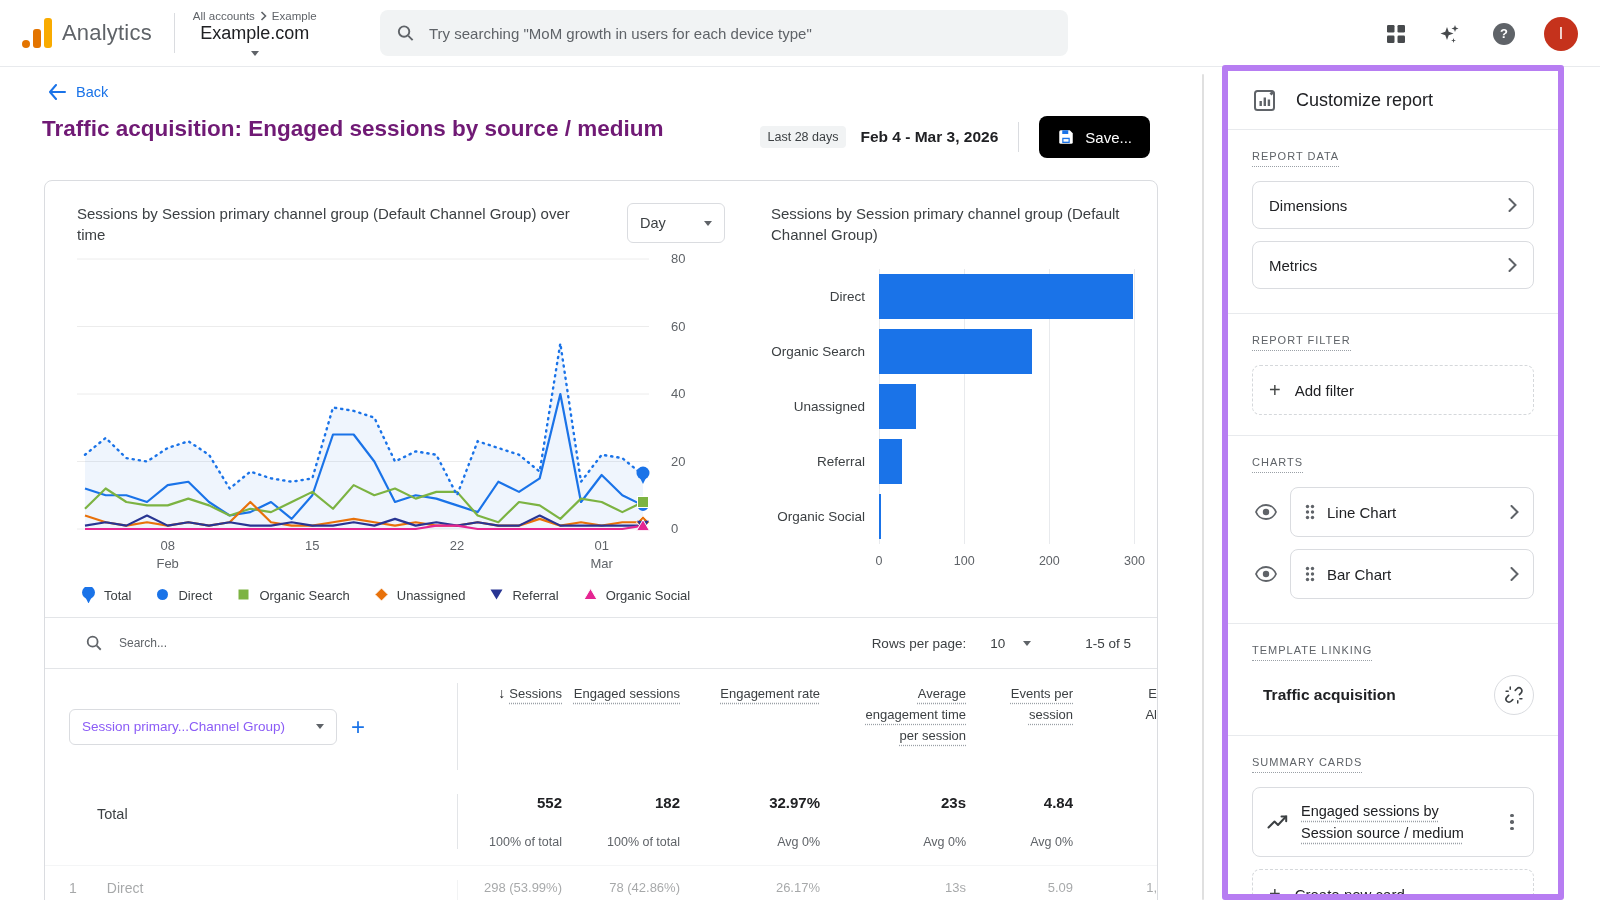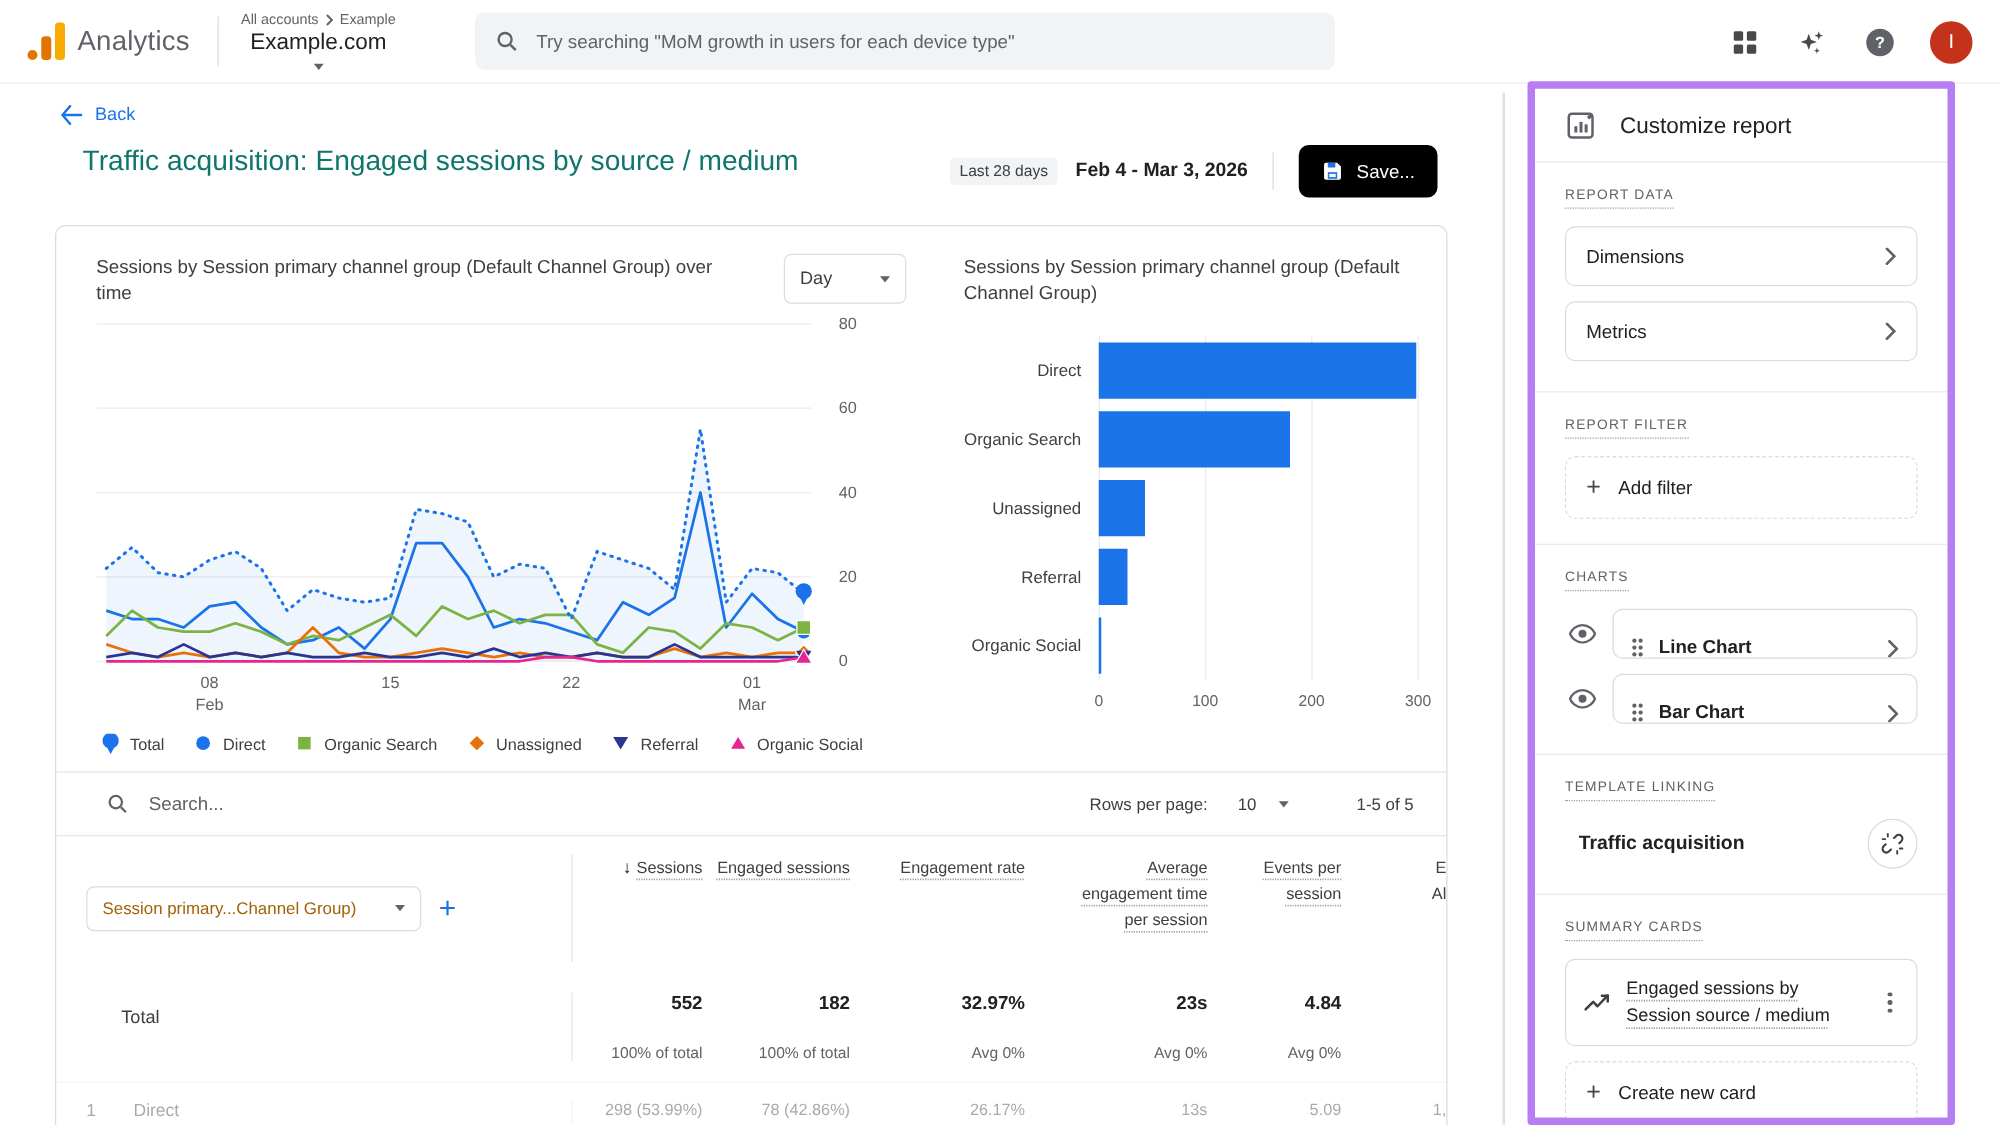--- a/index.html
+++ b/index.html
@@ -30,21 +30,21 @@
   .icon-btn { width:28px; height:28px; display:flex; align-items:center; justify-content:center; cursor:pointer; }
   .help-circle { width:22px; height:22px; border-radius:50%; background:#5f6368; color:#fff;
     font-size:13px; font-weight:bold; display:flex; align-items:center; justify-content:center; }
   .avatar { width:34px; height:34px; border-radius:50%; background:#c5321c; color:#fff; font-size:16px;
     display:flex; align-items:center; justify-content:center; cursor:pointer; }
 
   
   .main { position:absolute; left:0; top:68px; width:1210px; height:832px; background:#fff; }
   .back-row { position:absolute; left:48px; top:16px; display:flex; align-items:center; gap:10px;
     color:#1a73e8; font-size:14.5px; cursor:pointer; }
-  .page-title { position:absolute; left:42px; top:48px; font-size:22.5px; font-weight:400; color:#0f766e;margin-left:24px; }
+  .page-title { position:absolute; left:42px; top:48px; font-size:22.5px; font-weight:700; color:#701a75; }
   .date-area { position:absolute; right:60px; top:48px; display:flex; align-items:center; gap:14px; }
   .date-chip { background:#f1f3f4; border-radius:4px; padding:4px 8px; font-size:12.5px; color:#3c4043; }
   .date-range { font-size:15.5px; font-weight:bold; color:#202124; }
   .v-div { width:1px; height:30px; background:#dadce0; margin:0 6px; }
   .save-btn { background:#000000; color:#fff; border:none; border-radius:8px; height:42px; padding:0 18px;
     font-size:15px; display:flex; align-items:center; gap:10px; cursor:pointer; font-family:"Liberation Sans",sans-serif; }
 
   
   .card { position:absolute; left:44px; top:112px; width:1114px; height:760px;
     border:1px solid #dadce0; border-radius:8px; background:#fff; overflow:hidden; }
@@ -64,37 +64,37 @@
   .bar-plot { position:relative; flex:1; height:299px; }
   .gridline-v { position:absolute; top:0; bottom:24px; width:1px; background:#e8eaed; }
   .bar-row { position:relative; height:55px; display:flex; align-items:center; }
   .bar { height:45px; background:#1a73e8; }
   .bar-axis-label { position:absolute; bottom:0; transform:translateX(-50%); font-size:12.5px; color:#5f6368; }
 
   .card-divider { height:1px; background:#e3e5e8; margin-top:14px; }
 
   
   .search-row { height:50px; display:flex; align-items:center; padding:0 26px 0 40px; gap:16px; }
-  .search-row input { border:none; outline:none; font-size:15px; color:#202124; flex:1; font-family:"Liberation Sans",sans-serif; }
+  .search-row input { border:none; outline:none; font-size:12px; color:#202124; flex:1; font-family:"Liberation Sans",sans-serif; }
   .search-row input::placeholder { color:#5f6368; }
   .pager { display:flex; align-items:center; gap:14px; font-size:13.5px; color:#3c4043; }
   .pager-select { display:flex; align-items:center; gap:18px; margin-left:10px; cursor:pointer; }
   .pager-range { margin-left:40px; }
 
   .tgrid { display:grid; grid-template-columns:412px 107px 118px 140px 146px 107px 84px; }
   .tgrid > div { overflow:hidden; }
   .num { text-align:right; font-size:13px; color:#3c4043; }
   .metric-border { border-left:1px solid #e3e5e8; }
   .thead-row { border-top:1px solid #e3e5e8; padding-top:14px; padding-bottom:10px; min-height:112px; }
   .th { font-size:13px; color:#3c4043; line-height:21px; }
   .th .u, .totals-sub { }
   .u { text-decoration:underline dotted #9aa0a6; text-underline-offset:5px; }
   .dim-select-wrap { display:flex; align-items:center; gap:14px; padding-left:24px; }
   .dim-select { border:1px solid #dadce0; border-radius:6px; height:36px; width:268px; padding:0 12px;
-    display:flex; align-items:center; justify-content:space-between; font-size:13.5px; color:#a16207; cursor:pointer; }
+    display:flex; align-items:center; justify-content:space-between; font-size:13.5px; color:#8b5cf6; cursor:pointer; }
   .plus-blue { color:#1a73e8; font-size:24px; font-weight:400; cursor:pointer; line-height:1; }
   .sort-arrow { font-size:14px; color:#202124; font-weight:bold; margin-right:4px; }
   .totals-row { padding:14px 0 16px 0; }
   .totals-label { padding-left:52px; font-size:14.5px; color:#3c4043; padding-top:12px; }
   .totals-val { font-size:15px; font-weight:bold; color:#202124; }
   .totals-sub { font-size:12.5px; color:#5f6368; margin-top:24px; }
   .data-row { border-top:1px solid #e8eaed; padding-top:14px; height:46px; opacity:.45; }
   .row-dim { padding-left:24px; display:flex; gap:30px; font-size:14px; color:#3c4043; }
 
   .cell-pad { padding-right:2px; }
@@ -108,22 +108,22 @@
   .p-divider { height:1px; background:#e8eaed; }
   .p-section { padding:16px 24px 20px 24px; }
   .p-label { display:inline-block; font-size:11px; letter-spacing:1px; color:#5f6368;
     border-bottom:1px dotted #9aa0a6; padding-bottom:4px; margin-bottom:14px; }
   .p-btn { border:1px solid #dadce0; border-radius:8px; height:48px; display:flex; align-items:center;
     justify-content:space-between; padding:0 16px; font-size:15px; color:#202124; margin-bottom:12px; cursor:pointer; background:#fff; }
   .dashed-btn { border:1px dashed #d5d8db; border-radius:8px; height:50px; display:flex; align-items:center;
     gap:14px; padding:0 16px; font-size:15px; color:#202124; cursor:pointer; background:#fff; }
   .plus-gray { font-size:20px; color:#444746; }
   .chart-item-row { display:flex; align-items:center; gap:10px; margin-bottom:12px; }
-  .chart-item { flex:1; border:1px solid #dadce0; border-radius:8px; height:40px; display:flex;
-    align-items:flex-end; gap:12px; padding:0 14px; font-size:15px; color:#202124; cursor:pointer;font-weight:bold; }
+  .chart-item { flex:1; border:1px solid #dadce0; border-radius:8px; height:50px; display:flex;
+    align-items:center; gap:12px; padding:0 14px; font-size:15px; color:#202124; cursor:pointer; }
   .chart-item .spacer { flex:1; }
   .tl-row { display:flex; align-items:center; justify-content:space-between; }
   .tl-name { font-size:15.5px; font-weight:bold; color:#202124;margin-left:11px; }
   .round-icon-btn { width:40px; height:40px; border:1px solid #dadce0; border-radius:50%;
     display:flex; align-items:center; justify-content:center; cursor:pointer; background:#fff; }
   .summary-card { border:1px solid #dadce0; border-radius:8px; padding:12px 12px 12px 14px; display:flex;
     align-items:center; gap:12px; margin-bottom:12px; cursor:pointer; }
   .sc-text { flex:1; font-size:14.5px; color:#202124; line-height:22px; }
   .kebab { display:flex; flex-direction:column; gap:3px; align-items:center; width:18px; cursor:pointer; }
   .kebab i { width:3.5px; height:3.5px; border-radius:50%; background:#5f6368; }

